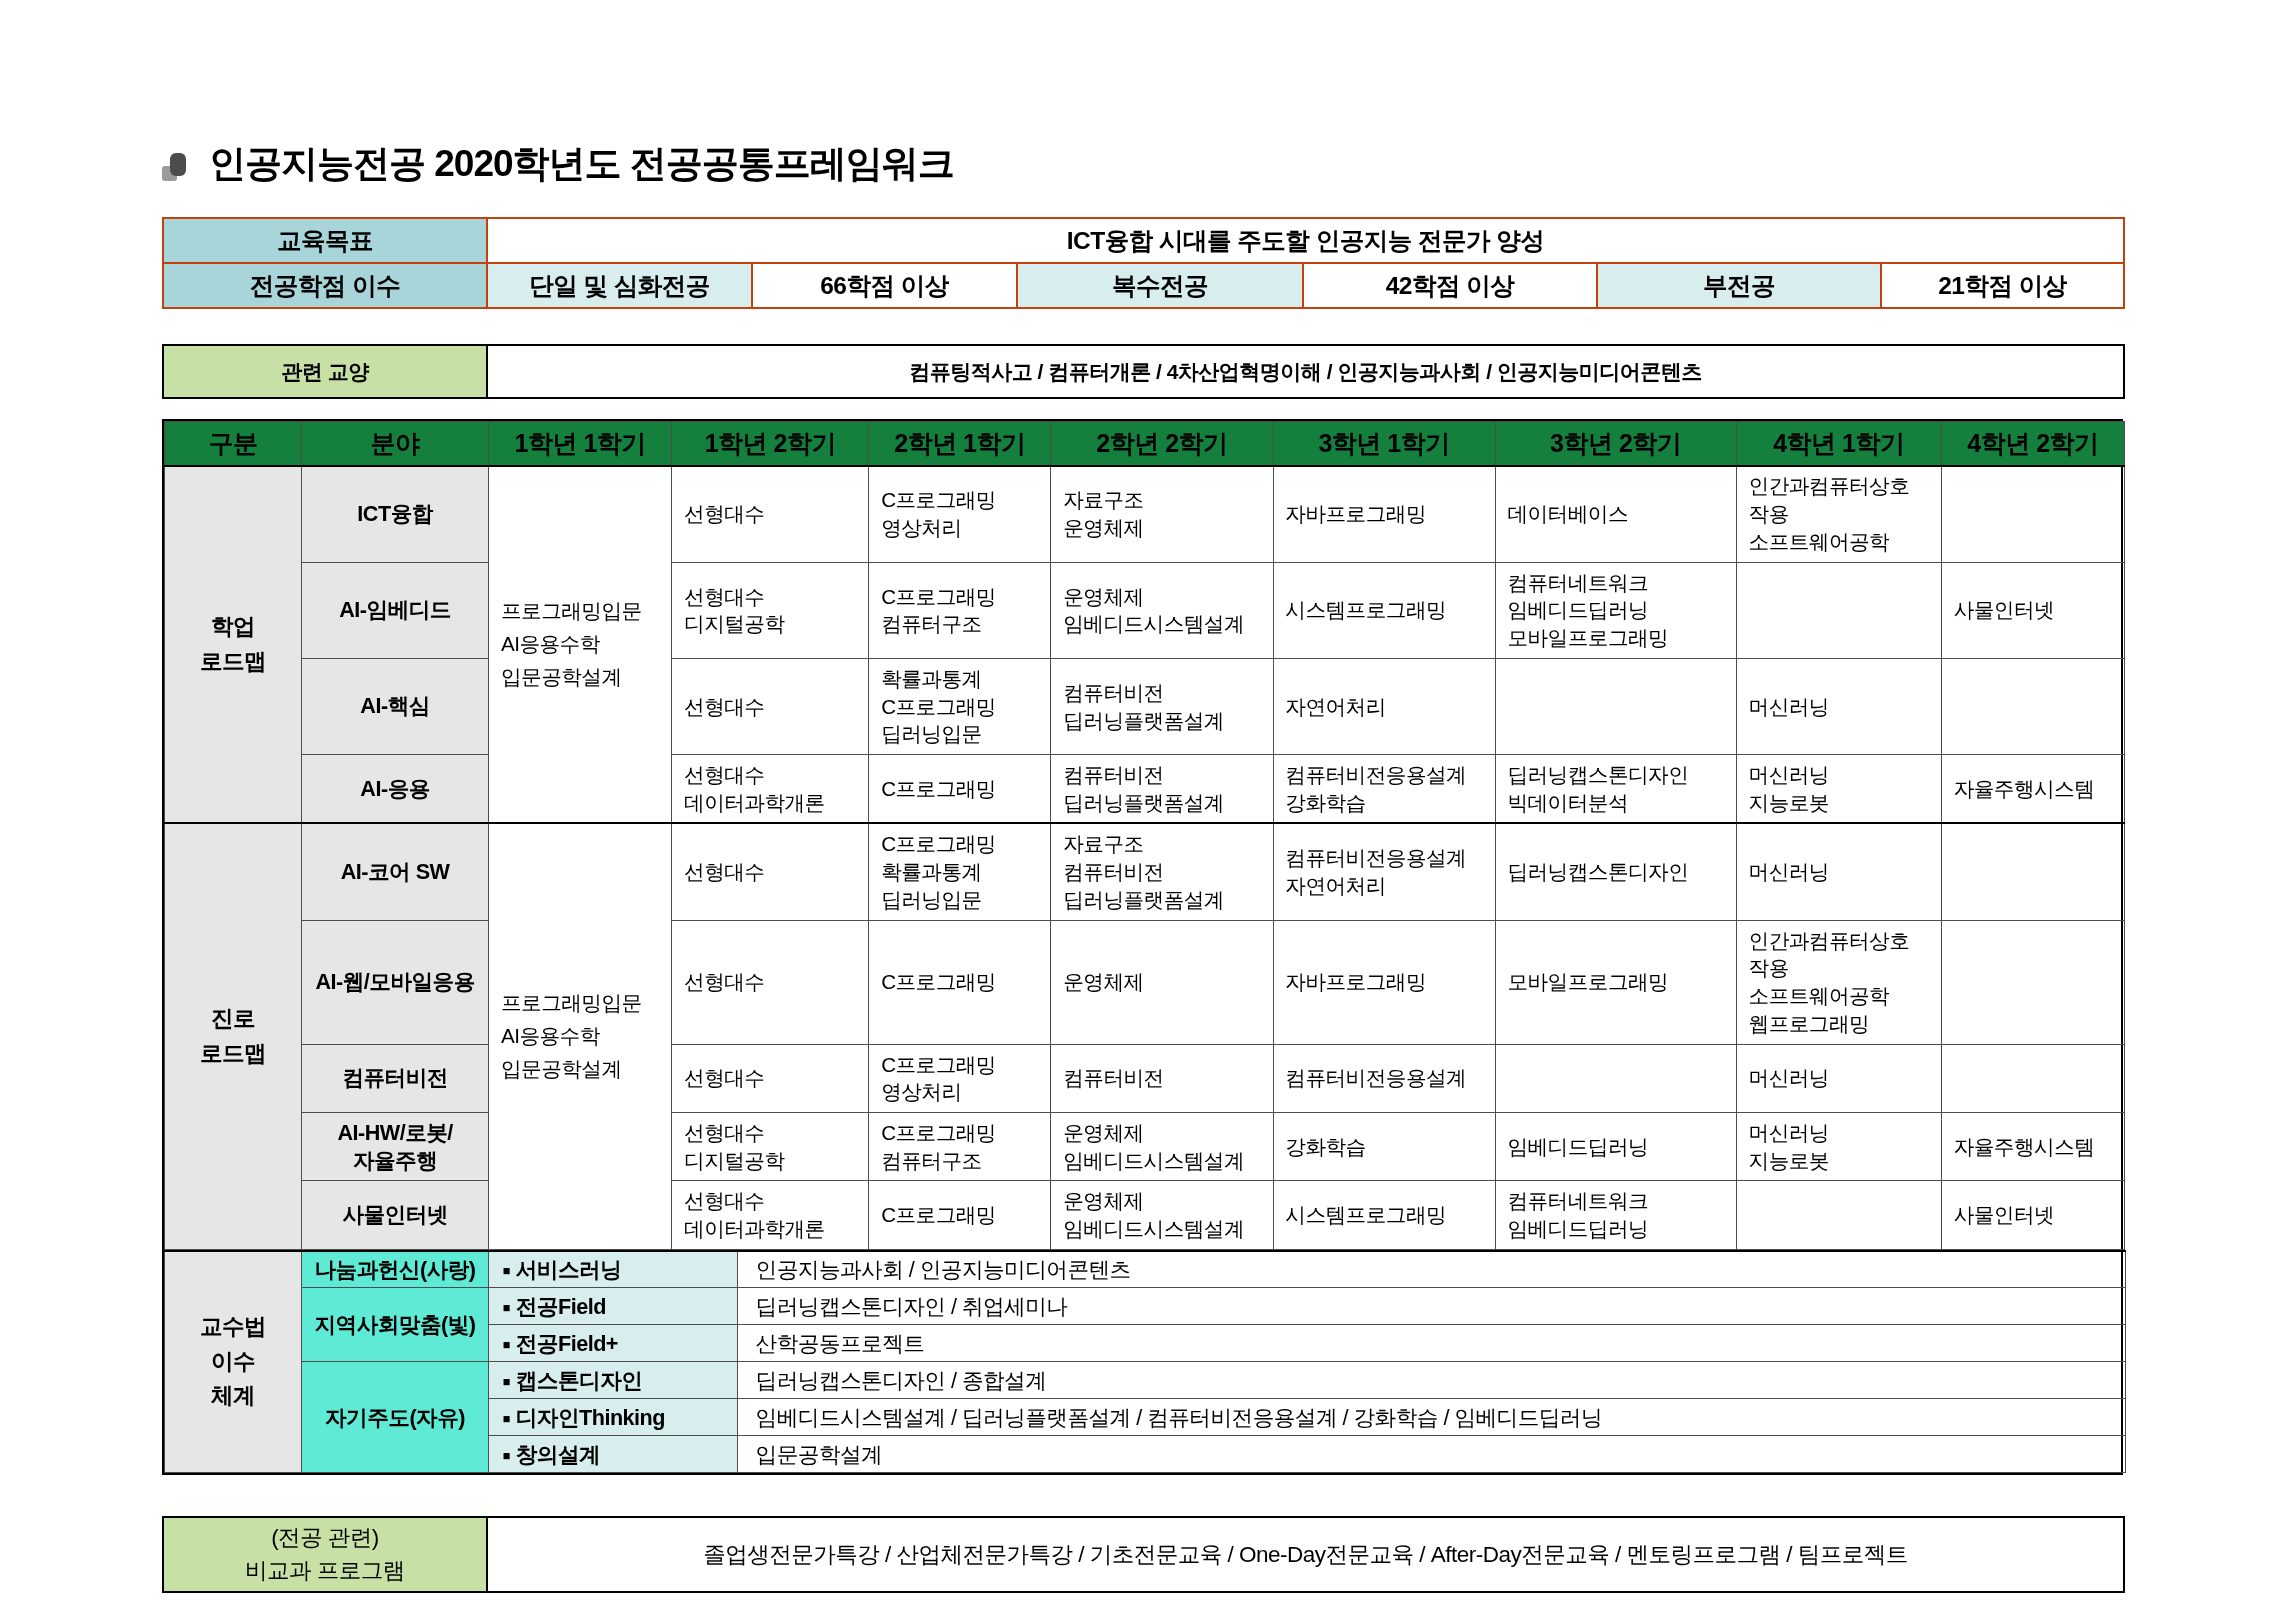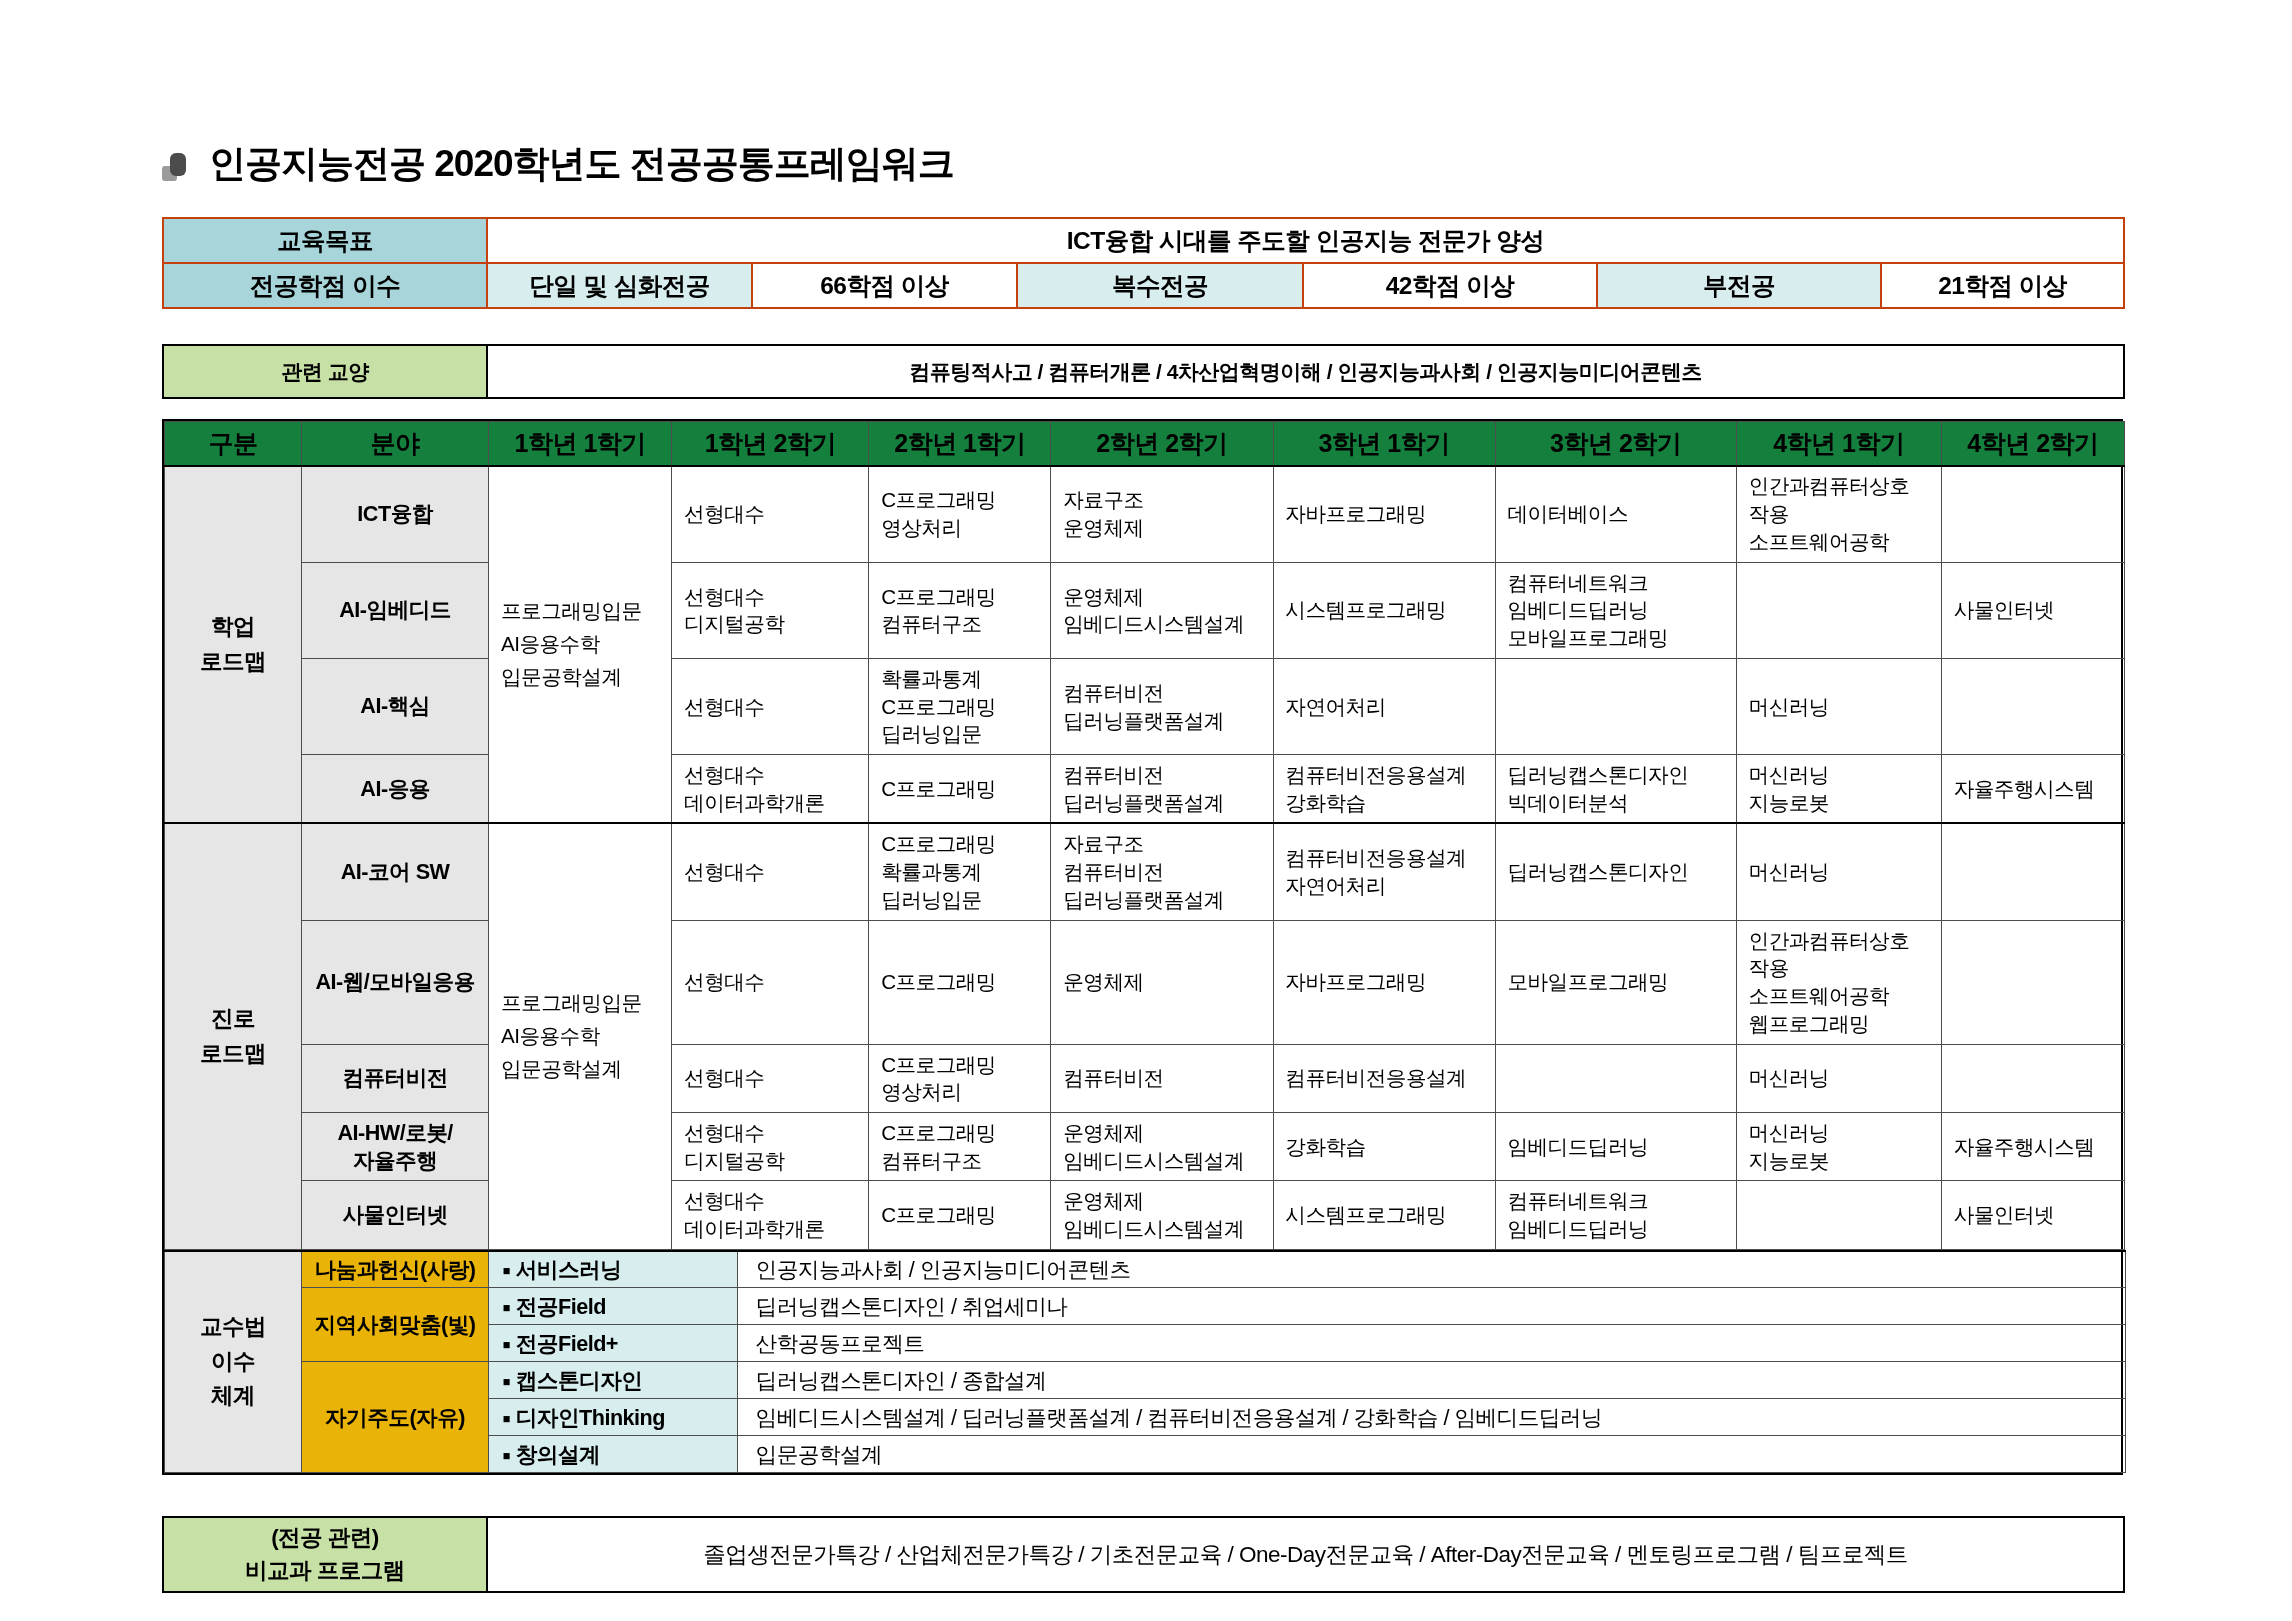--- a/index.html
+++ b/index.html
@@ -50,29 +50,29 @@
   .gubun{background:#e6e6e6;font-weight:bold;font-size:22.5px;text-align:center;line-height:1.55}
   .field{background:#e6e6e6;font-weight:bold;font-size:21.6px;text-align:center;line-height:1.3;padding:0 5.9px}
   .course{font-size:20.6px;font-weight:normal;text-align:left;padding:5.9px 11.8px;line-height:1.35}
   .sem1{font-size:20.6px;font-weight:normal;text-align:left;padding:5.9px 11.8px;line-height:1.6}
   .r68{height:67px}.r84{height:82px}.r92{height:90px}
   tr.gsep th,tr.gsep td{border-top:2.9px solid #000}
 
   
   .ped-table{border-top:2.9px solid #000}
   .ped-table tr{height:37px}
-  .cat{background:#eab308;font-weight:bold;font-size:21.6px;text-align:center}
+  .cat{background:#5eead4;font-weight:bold;font-size:21.6px;text-align:center}
   .method{background:#d8edee;font-weight:bold;font-size:21.6px;text-align:left;padding:2.9px 7.8px 2.9px 13.7px}
   .method .bullet{font-size:12.7px;vertical-align:2px;margin-right:5.9px;font-weight:normal}
   .courses{font-size:21.6px;font-weight:normal;text-align:left;padding:2.9px 7.8px 2.9px 17.6px}
 
   
   .extra-table{border:2.9px solid #000;margin-top:41px}
   .extra-table th{
-    background:#c6e0a5;border:2px solid #000;height:71px;font-size:22.5px;font-weight:bold;
+    background:#c6e0a5;border:2px solid #000;height:71px;font-size:22.5px;font-weight:normal;
     text-align:center;vertical-align:middle;white-space:pre-line;line-height:1.45;letter-spacing:-0.5px;
   }
   .extra-table td{
     border:2px solid #000;font-size:22.5px;font-weight:normal;text-align:center;
     vertical-align:middle;letter-spacing:-0.5px;
   }
 </style>
 </head>
 <body>
 

